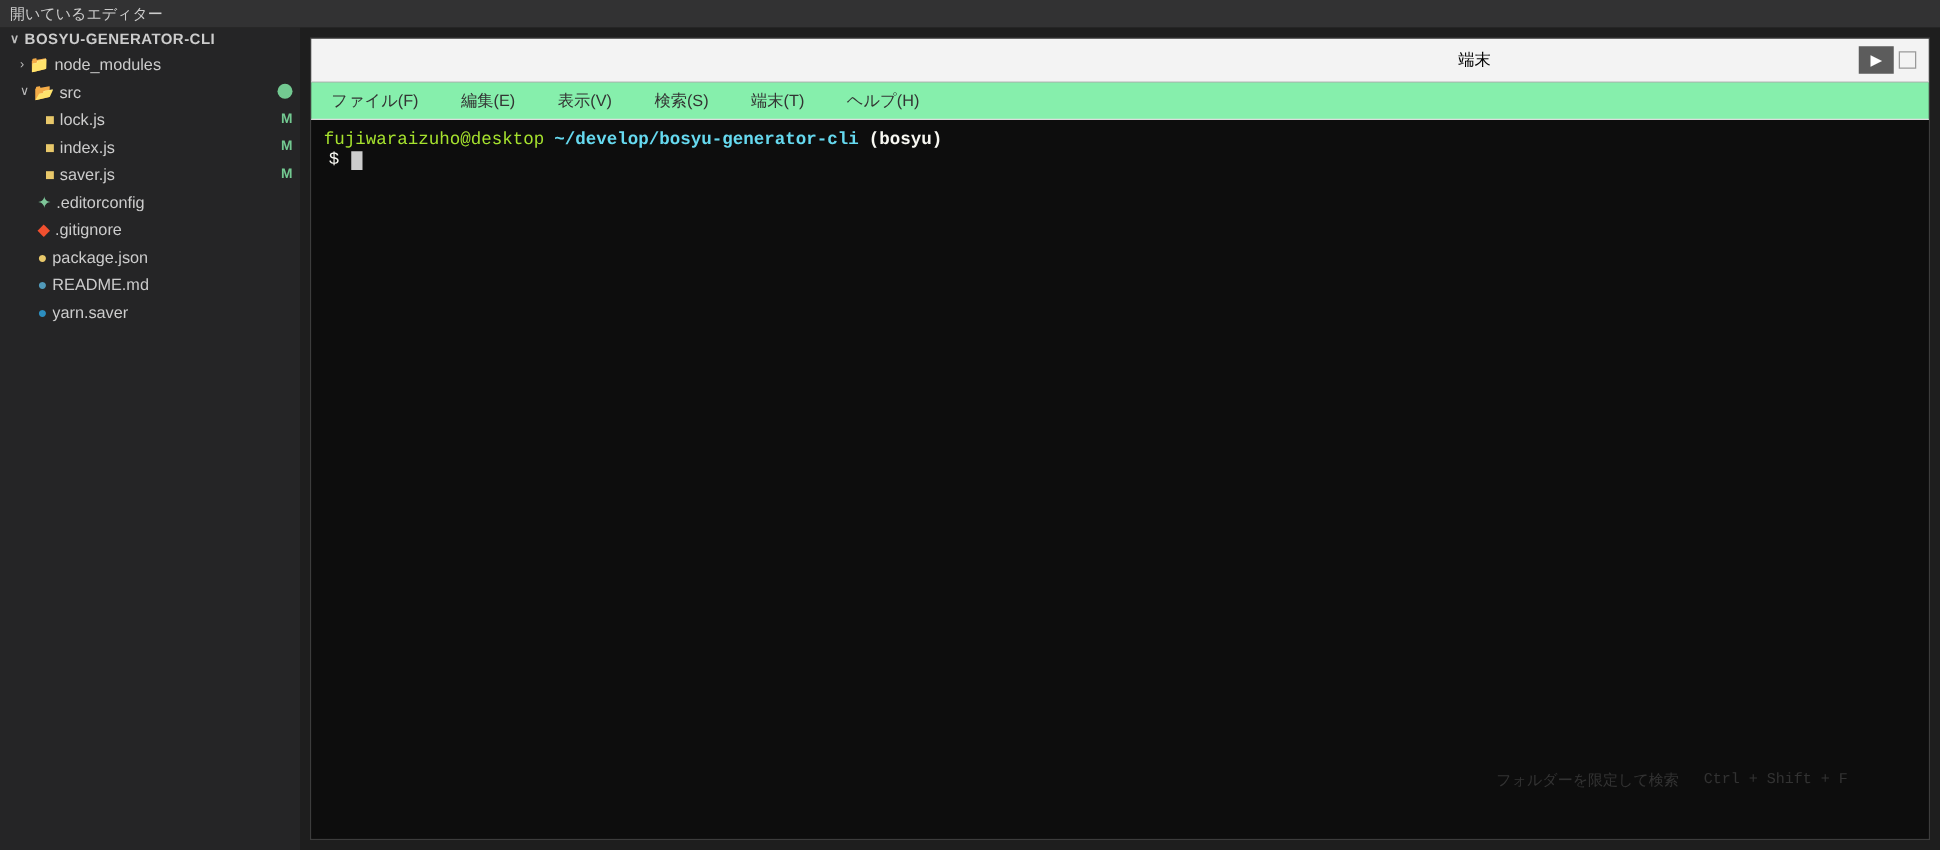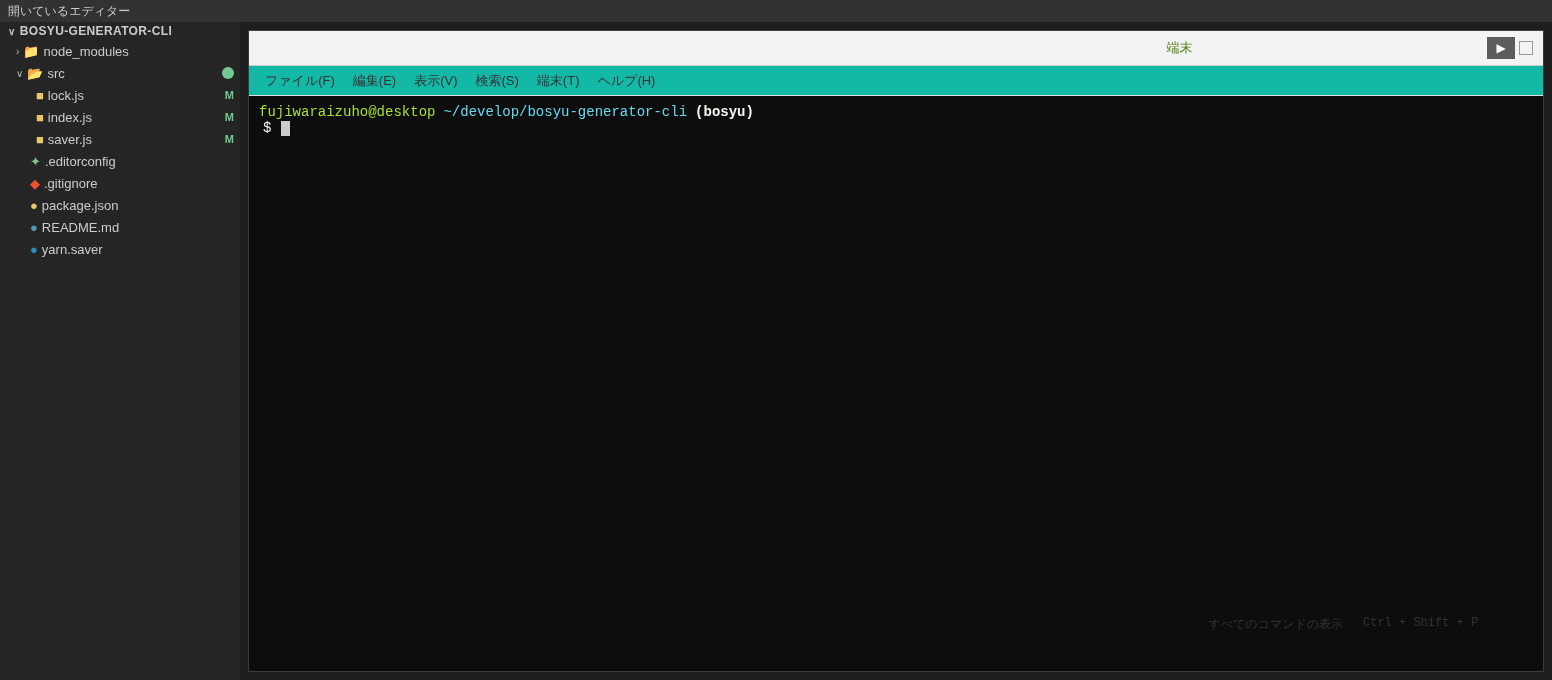--- a/index.html
+++ b/index.html
@@ -123,21 +123,21 @@
       justify-content: space-between;
       padding: 0 8px;
       border-bottom: 1px solid #ccc;
       flex-shrink: 0;
     }
 
     .terminal-title {
       flex: 1;
       text-align: center;
       font-size: 13px;
-      color: #4d7c0f;
+      color: #000000;
     }
 
     .terminal-controls {
       display: flex;
       gap: 2px;
     }
 
     .terminal-btn {
       width: 28px;
       height: 22px;
@@ -146,25 +146,25 @@
       display: flex;
       align-items: center;
       justify-content: center;
       cursor: pointer;
       color: white;
       font-size: 11px;
     }
 
     .terminal-menubar {
       height: 30px;
-      background: #14b8a6;
+      background: #86efac;
       display: flex;
       align-items: center;
       padding: 0 8px;
-      gap: 2px;
+      gap: 18px;
       border-bottom: 1px solid #ddd;
       flex-shrink: 0;
     }
 
     .menu-item {
       padding: 2px 8px;
       font-size: 13px;
       color: #333;
       cursor: pointer;
       white-space: nowrap;
@@ -186,21 +186,21 @@
       flex-wrap: wrap;
     }
 
     .prompt-user {
       color: #a6e22e;
       font-weight: normal;
     }
 
     .prompt-path {
       color: #66d9ef;
-      font-weight: normal;
+      font-weight: bold;
     }
 
     .prompt-branch {
       color: #f8f8f2;
       font-weight: bold;
     }
 
     .prompt-dollar {
       color: #f8f8f2;
       margin: 0 6px 0 4px;
@@ -357,21 +357,21 @@
 
           <div class="prompt-line">
             <span class="prompt-dollar">$</span>
             <span style="margin-left:4px;"> </span>
             <span class="cursor-block"></span>
           </div>
 
           <div style="flex:1;"></div>
           <div style="opacity:0.3;padding-bottom:20px;padding-right:10px;">
             <div class="hint-row">
-              <span class="hint-text">すべてのコマンドの表示</span>
-              <span class="hint-key">Ctrl + Shift + P</span>
+              <span class="hint-text">フォルダーを限定して検索</span>
+              <span class="hint-key">Ctrl + Shift + F</span>
             </div>
           </div>
         </div>
       </div>
     </div>
   </div>
 </div>
 
 </body></html>

